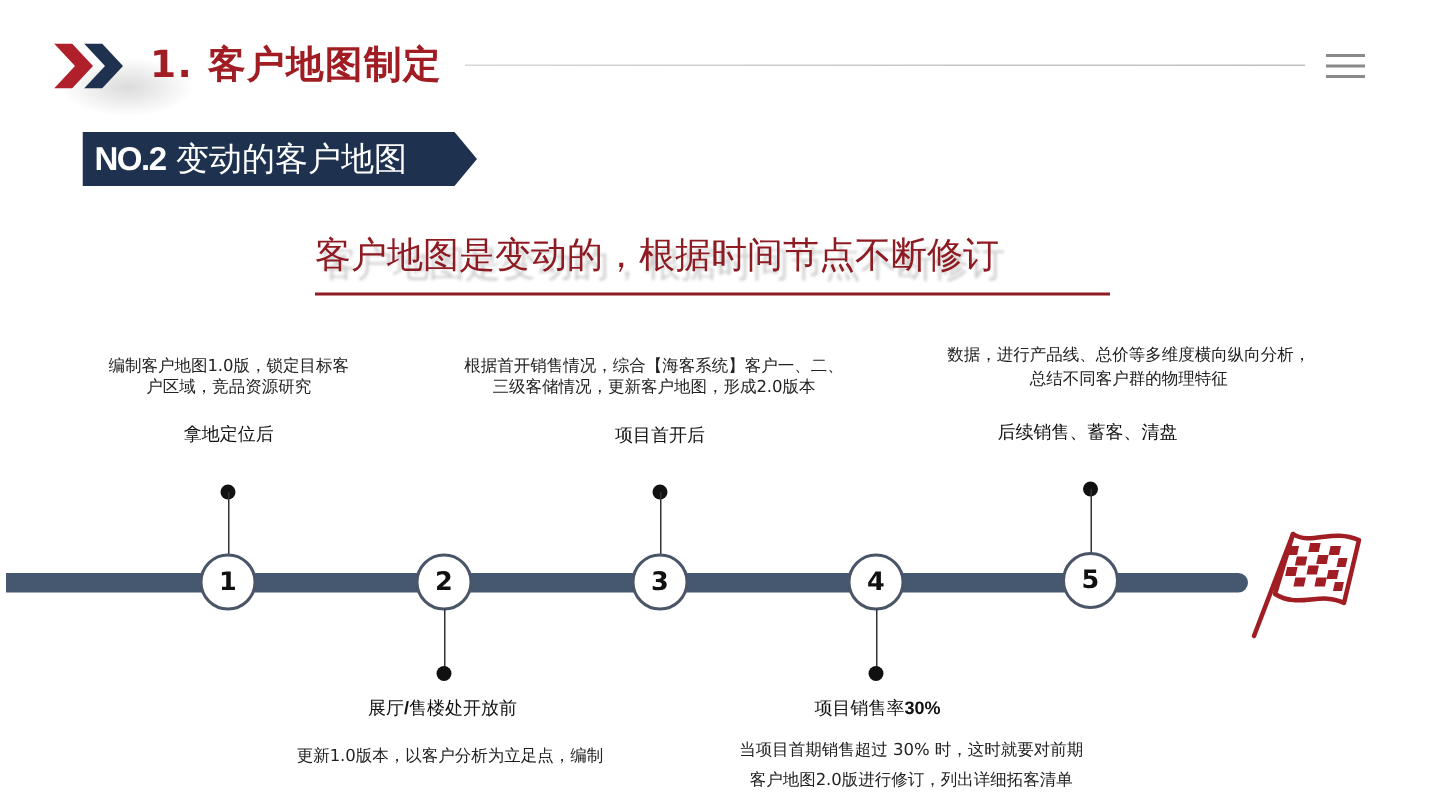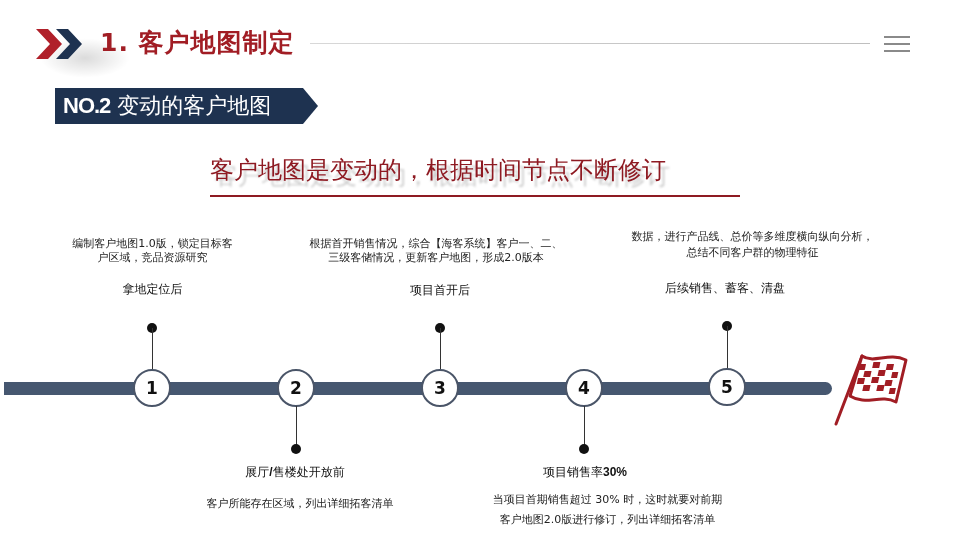--- a/index.html
+++ b/index.html
@@ -100,21 +100,21 @@
 <div class="abs node" style="left:133px;top:369px;">1</div>
 <div class="abs node" style="left:277px;top:369px;">2</div>
 <div class="abs node" style="left:421px;top:369px;">3</div>
 <div class="abs node" style="left:565px;top:369px;">4</div>
 <div class="abs node" style="left:708px;top:368px;">5</div>
 
 <div class="abs stem" style="left:296px;top:406px;height:42px;"></div>
 <div class="abs dot" style="left:291px;top:444px;"></div>
 <div class="abs phase" style="left:190px;top:464px;width:210px;"><span>展厅</span><b>/</b><span>售楼处开放前</span></div>
 <div class="abs desc" style="left:170px;top:492px;width:260px;line-height:24px;">
-  <div>客户所能存在区域，列出详细拓客清单</div>
+  <div>更新1.0版本，以客户分析为立足点，编制</div>
 </div>
 
 <div class="abs stem" style="left:584px;top:406px;height:42px;"></div>
 <div class="abs dot" style="left:579px;top:444px;"></div>
 <div class="abs phase" style="left:480px;top:464px;width:210px;"><span>项目销售率</span><b>30%</b></div>
 <div class="abs desc" style="left:470px;top:490px;width:275px;line-height:20px;">
   <div>当项目首期销售超过 30% 时，这时就要对前期</div>
   <div>客户地图2.0版进行修订，列出详细拓客清单</div>
 </div>
 

